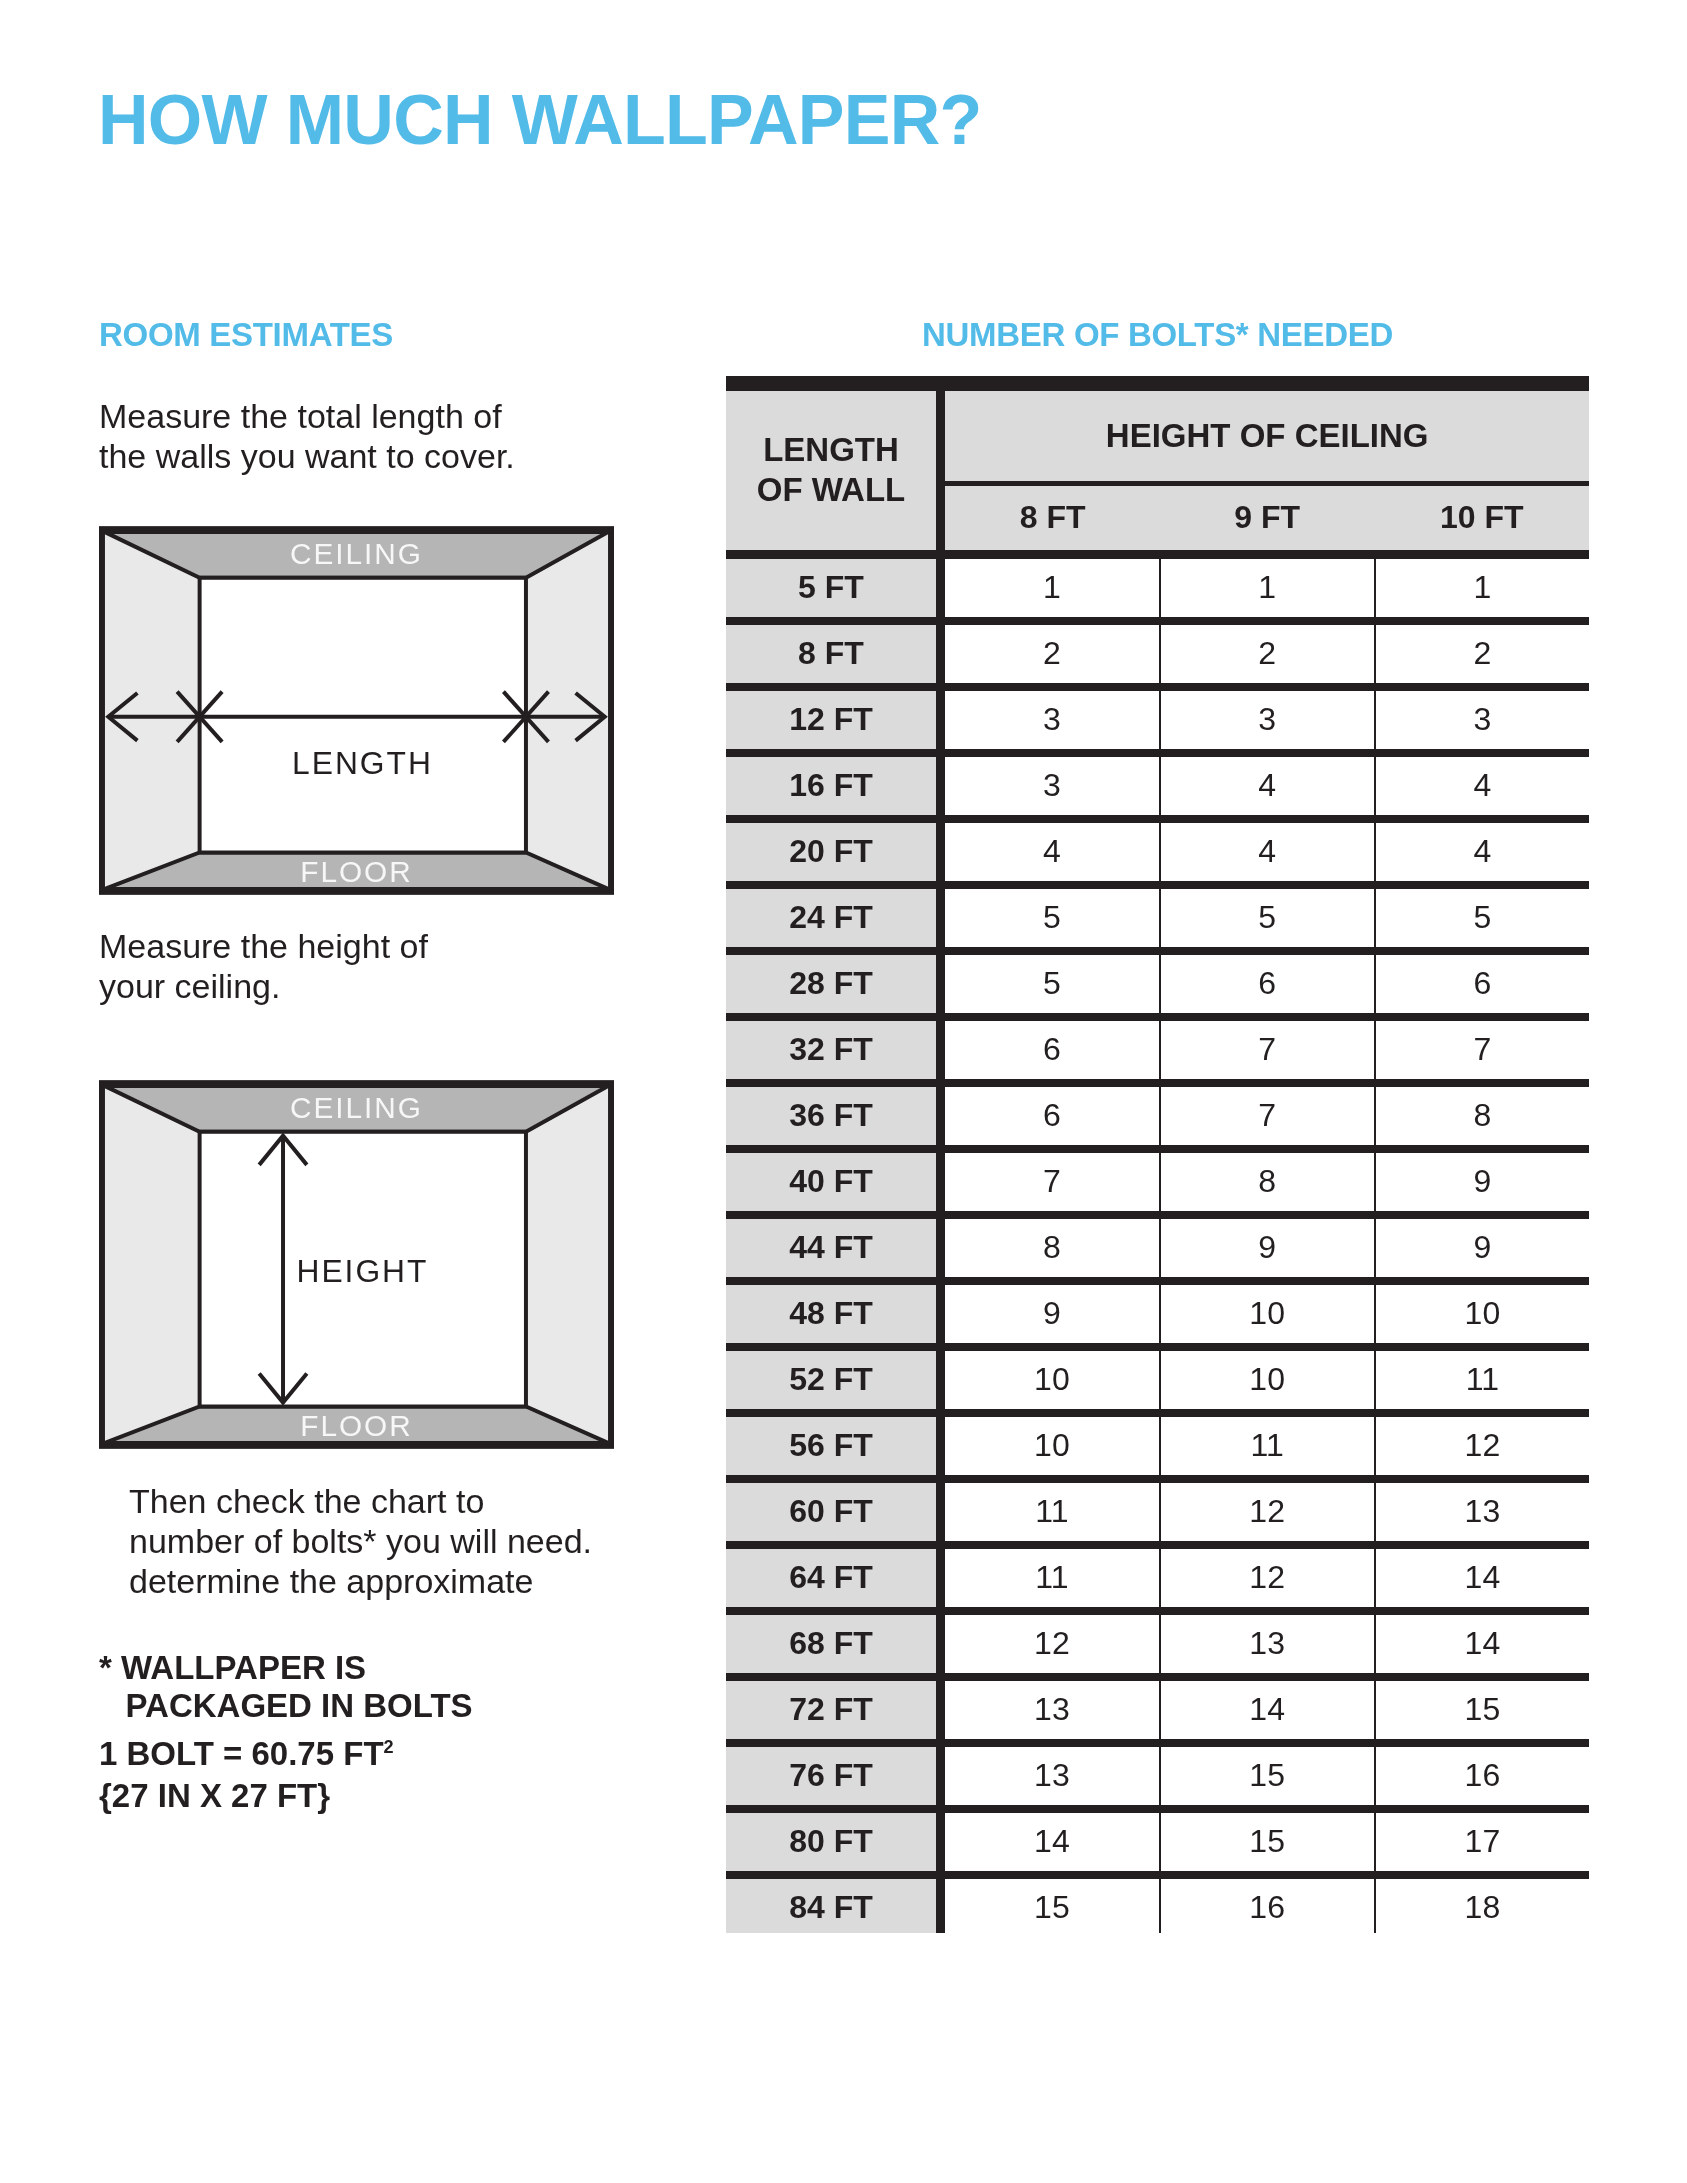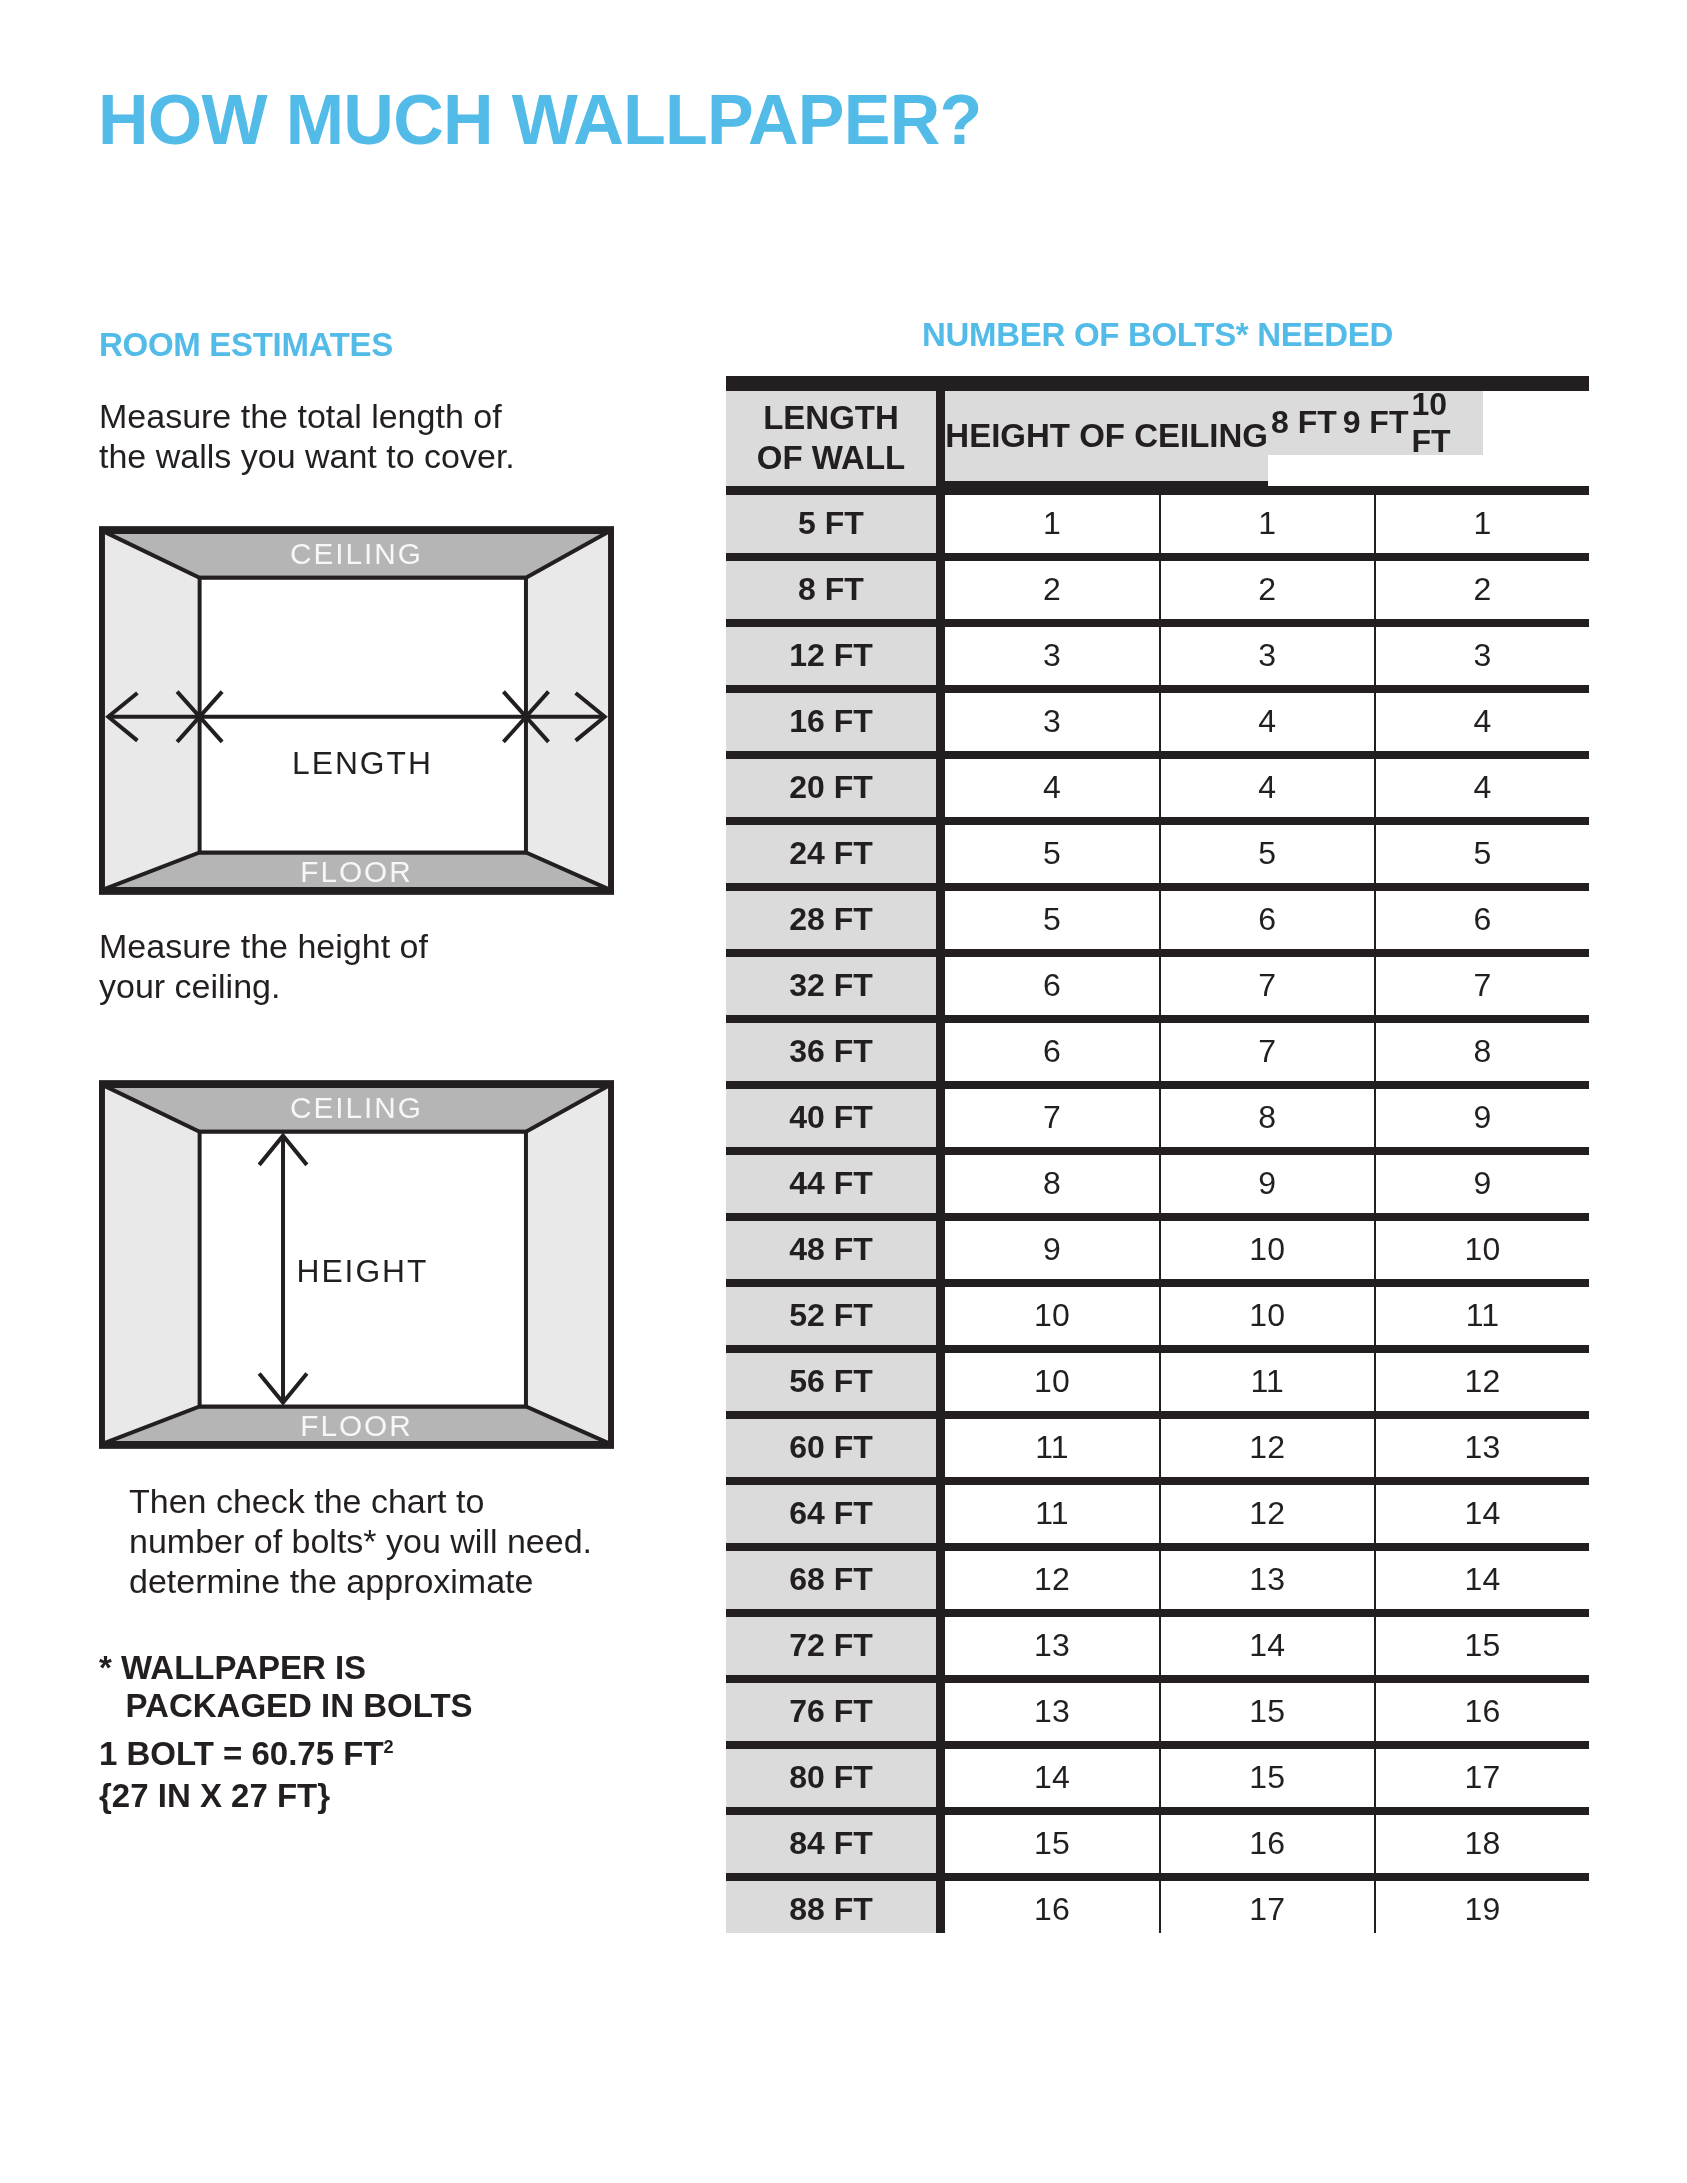--- a/index.html
+++ b/index.html
@@ -17,21 +17,21 @@
   }
   .title{
     position:absolute;left:98px;top:85px;
     font-size:70px;font-weight:bold;letter-spacing:-0.7px;
     color:var(--accent-blue);line-height:1;white-space:nowrap;
   }
   .section-heading{
     position:absolute;font-size:33px;font-weight:bold;letter-spacing:-0.3px;
     color:var(--accent-blue);line-height:1;white-space:nowrap;
   }
-  .h-room{left:99px;top:328px;text-align:right;}
+  .h-room{left:99px;top:318px;text-align:right;}
   .h-table{left:726px;top:318px;width:863px;text-align:center;}
   .step{
     position:absolute;left:99px;font-size:34px;line-height:40px;color:var(--ink);
   }
   .step1{top:396px;}
   .step2{top:926px;}
   .step3{top:1481px;margin-left:30px;}
   .room-svg{position:absolute;left:99px;width:515px;height:369px;}
   .room1{top:526px;}
   .room2{top:1080px;}
@@ -48,21 +48,21 @@
   
   .bolt-table{position:absolute;left:726px;top:376px;width:863px;}
   .topbar{height:14.6px;background:var(--ink);}
   .thead{display:flex;}
   .th-left{
     width:210px;background:var(--cell-gray);
     display:flex;flex-direction:column;justify-content:center;align-items:center;
     font-weight:bold;font-size:33px;line-height:40px;
   }
   .vbar{width:9.3px;background:var(--ink);flex:none;}
-  .th-right{flex:1;display:flex;}
+  .th-right{flex:1;display:flex;flex-direction:column;}
   .group-header{
     height:90px;background:var(--cell-gray);
     display:flex;align-items:center;justify-content:center;
     font-weight:bold;font-size:33px;
     border-bottom:5.3px solid var(--ink);
   }
   .sub-headers{height:64px;background:var(--cell-gray);display:flex;}
   .sub-headers .sub{
     flex:1;display:flex;align-items:center;justify-content:center;
     font-weight:bold;font-size:32px;

